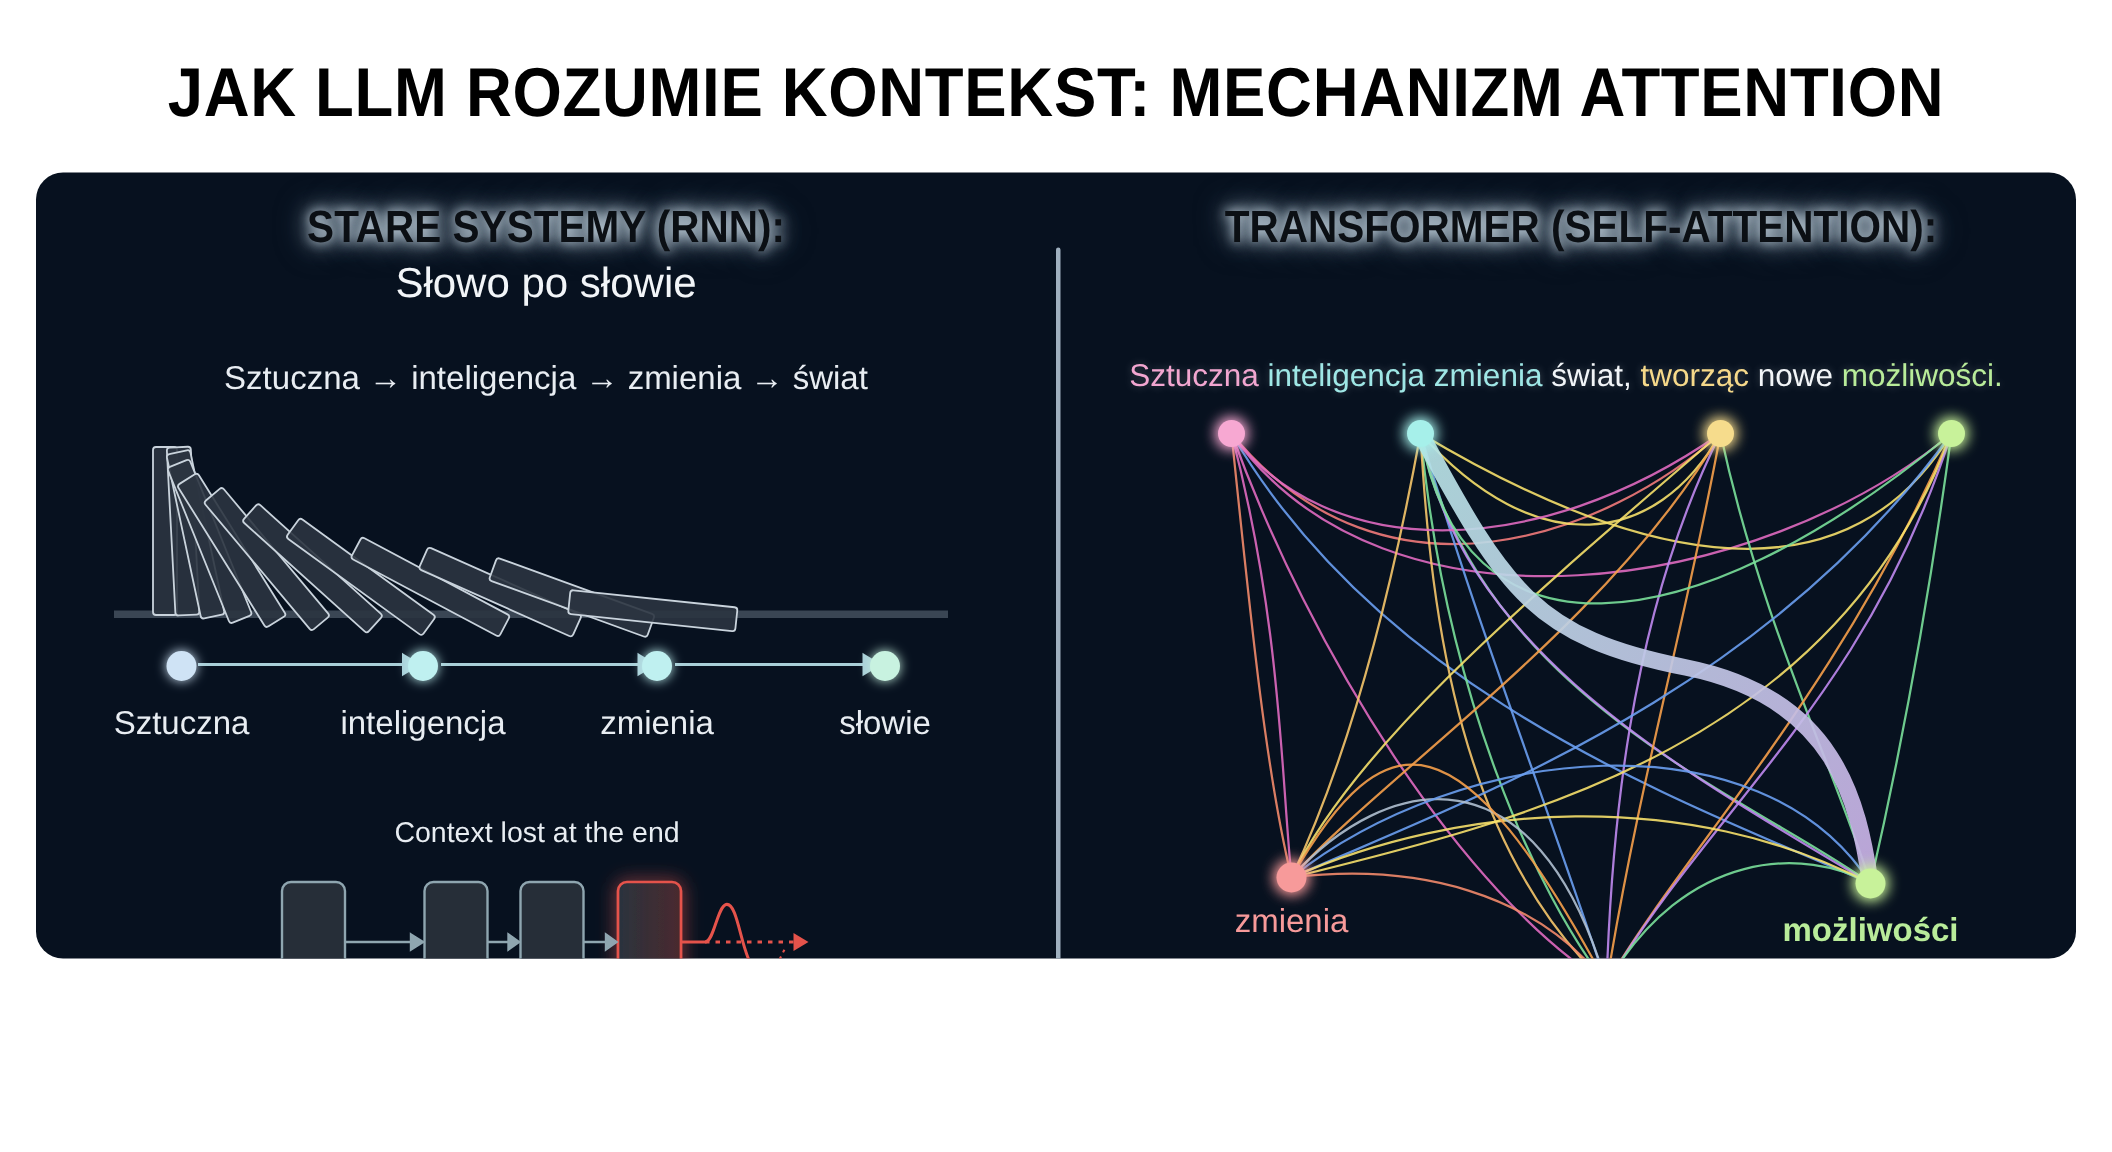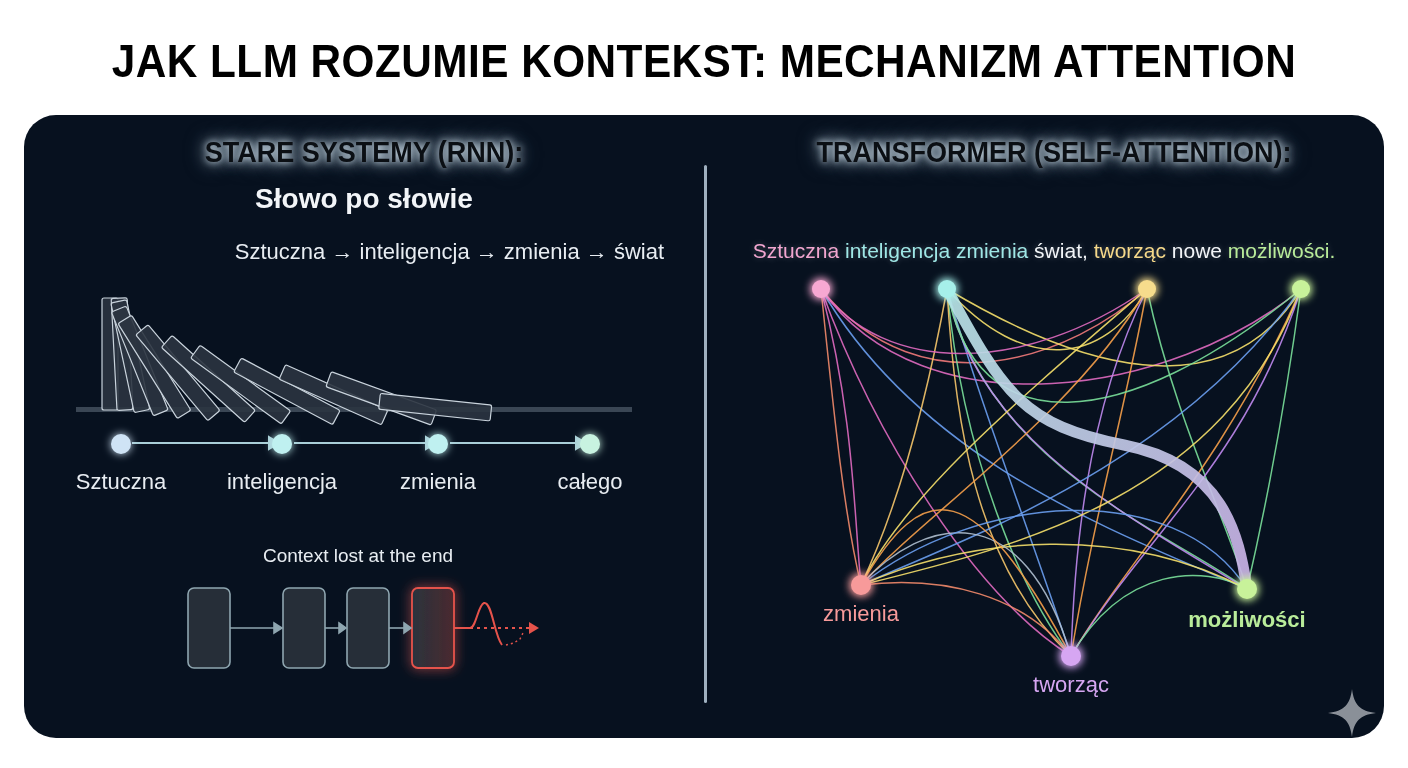--- a/index.html
+++ b/index.html
@@ -6,37 +6,37 @@
     body {
       width: 1408px; height: 768px; background: #ffffff; position: relative; overflow: hidden;
       font-family: "Liberation Sans", "DejaVu Sans", sans-serif;
     }
     .title {
       position: absolute; left: 0; top: 34px; width: 1408px; text-align: center;
       font-size: 46px; font-weight: bold; color: #000; letter-spacing: 0.5px;
       transform: scaleX(0.92); transform-origin: center;
     }
     .panel {
-      position: absolute; left: 24px; top: 115px; width: 1360px; height: 623px;
-      background: #07111f; border-radius: 32px; overflow: hidden;
+      position: absolute; left: 24px; top: 115px; width: 1360px; height: 524px;
+      background: #07111f; border-radius: 18px; overflow: hidden;
     }
     .divider {
       position: absolute; left: 680px; top: 50px; width: 3px; height: 538px;
       background: #9fb0bf; border-radius: 2px;
     }
     .section-heading {
       position: absolute; text-align: center; font-weight: bold; font-size: 30px; color: #0b0f14;
       text-shadow: 0 0 8px rgba(220,235,245,0.95), 0 0 16px rgba(200,225,240,0.8), 0 0 24px rgba(200,225,240,0.5);
       transform: scaleX(0.9); transform-origin: center;
     }
     .section-sub {
       position: absolute; text-align: center; font-size: 28px; color: #f2f5f8;
     }
     .seq-line {
-      position: absolute; text-align: right; font-size: 22px; color: #e8edf2;
+      position: absolute; text-align: center; font-size: 22px; color: #e8edf2;
     }
     .word-label {
       position: absolute; font-size: 22px; color: #e8edf2; text-align: center; width: 160px;
     }
     .small-label {
       position: absolute; font-size: 19px; color: #e8edf2; text-align: center;
     }
     .sentence {
       position: absolute; left: 690px; width: 660px; top: 124px; text-align: center; font-size: 21px; color: #f2f5f8;
     }
@@ -50,21 +50,21 @@
     }
   </style>
 </head>
 <body>
 
 <div class="title">JAK LLM ROZUMIE KONTEKST: MECHANIZM ATTENTION</div>
 
 <div class="panel">
 
   <div class="section-heading" style="left:60px; width:560px; top:20px;">STARE SYSTEMY (RNN):</div>
-  <div class="section-sub" style="left:60px; width:560px; top:68px;font-weight:bold;">Słowo po słowie</div>
+  <div class="section-sub" style="left:60px; width:560px; top:58px;">Słowo po słowie</div>
   <div class="seq-line" style="left:40px; width:600px; top:124px;">Sztuczna → inteligencja → zmienia → świat</div>
 
   <svg width="680" height="623">
     <defs>
       <filter id="glow" x="-50%" y="-50%" width="200%" height="200%">
         <feGaussianBlur stdDeviation="4" result="b"></feGaussianBlur>
         <feMerge>
             <feMergeNode in="b"></feMergeNode>
             <feMergeNode in="SourceGraphic"></feMergeNode>
           </feMerge>
@@ -131,21 +131,21 @@
 
     <path d="M430 513 L446 513 C452 513 454 490 460 488 C468 486 470 520 478 530" stroke="#e5534b" stroke-width="2" fill="none"></path>
     <line x1="446" y1="513" x2="505" y2="513" stroke="#e5534b" stroke-width="2" stroke-dasharray="3 4"></line>
     <polygon points="505,507 515,513 505,519" fill="#e5534b"></polygon>
     <path d="M482 530 L490 528 L496 524 L500 516" stroke="#e5534b" stroke-width="1.4" fill="none" stroke-dasharray="2 3"></path>
   </svg>
 
   <div class="word-label" style="left:17px; top:354px;">Sztuczna</div>
   <div class="word-label" style="left:178px; top:354px;">inteligencja</div>
   <div class="word-label" style="left:334px; top:354px;">zmienia</div>
-  <div class="word-label" style="left:486px; top:354px;">całego</div>
+  <div class="word-label" style="left:486px; top:354px;">słowie</div>
 
   <div class="small-label" style="left:134px; width:400px; top:430px;">Context lost at the end</div>
 
   <div class="divider"></div>
 
   <div class="section-heading" style="left:700px; width:660px; top:20px;">TRANSFORMER (SELF-ATTENTION):</div>
 
   <div class="sentence">
     <span style="color:#f2a6d0">Sztuczna</span><span style="color:#9fe7e6"> inteligencja</span><span style="color:#9fe7e6"> zmienia</span><span style="color:#f2f5f8"> świat,</span><span style="color:#f6d98a"> tworząc</span><span style="color:#f2f5f8"> nowe</span><span style="color:#b9ec9a"> możliwości.</span>
   </div>

